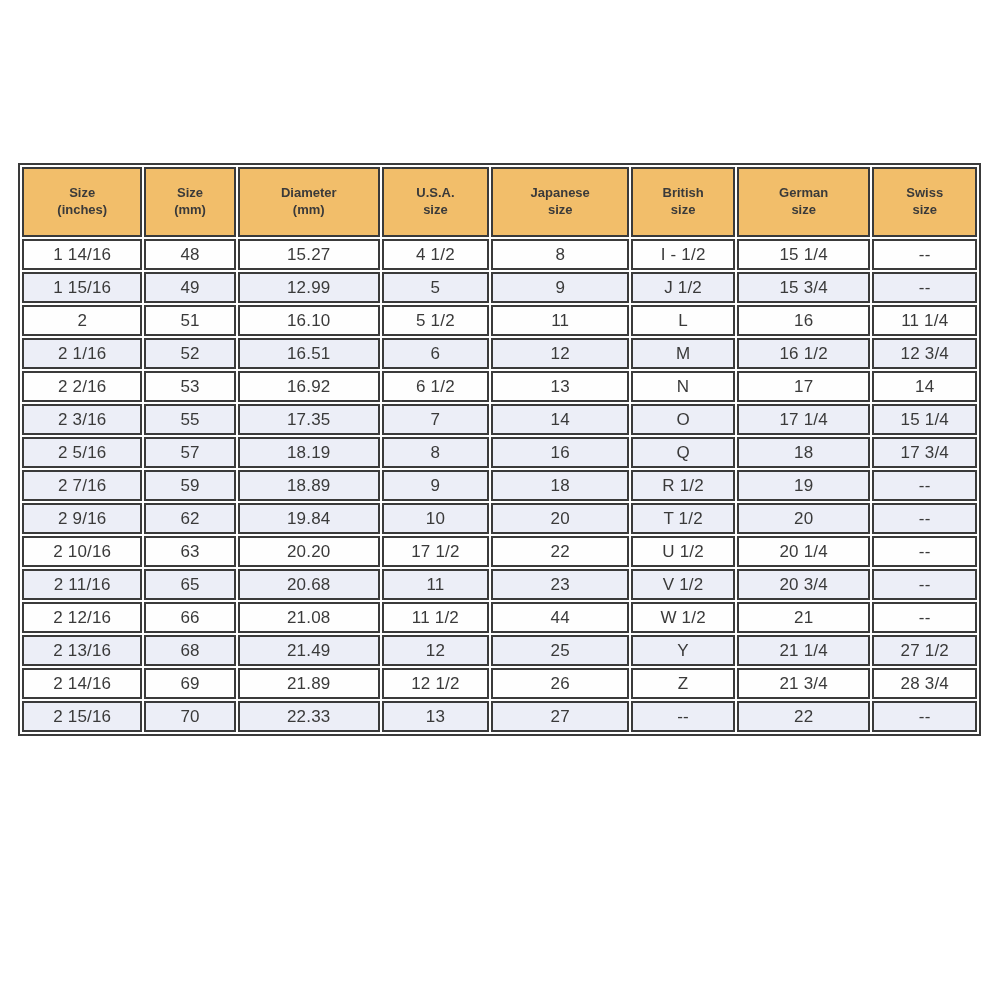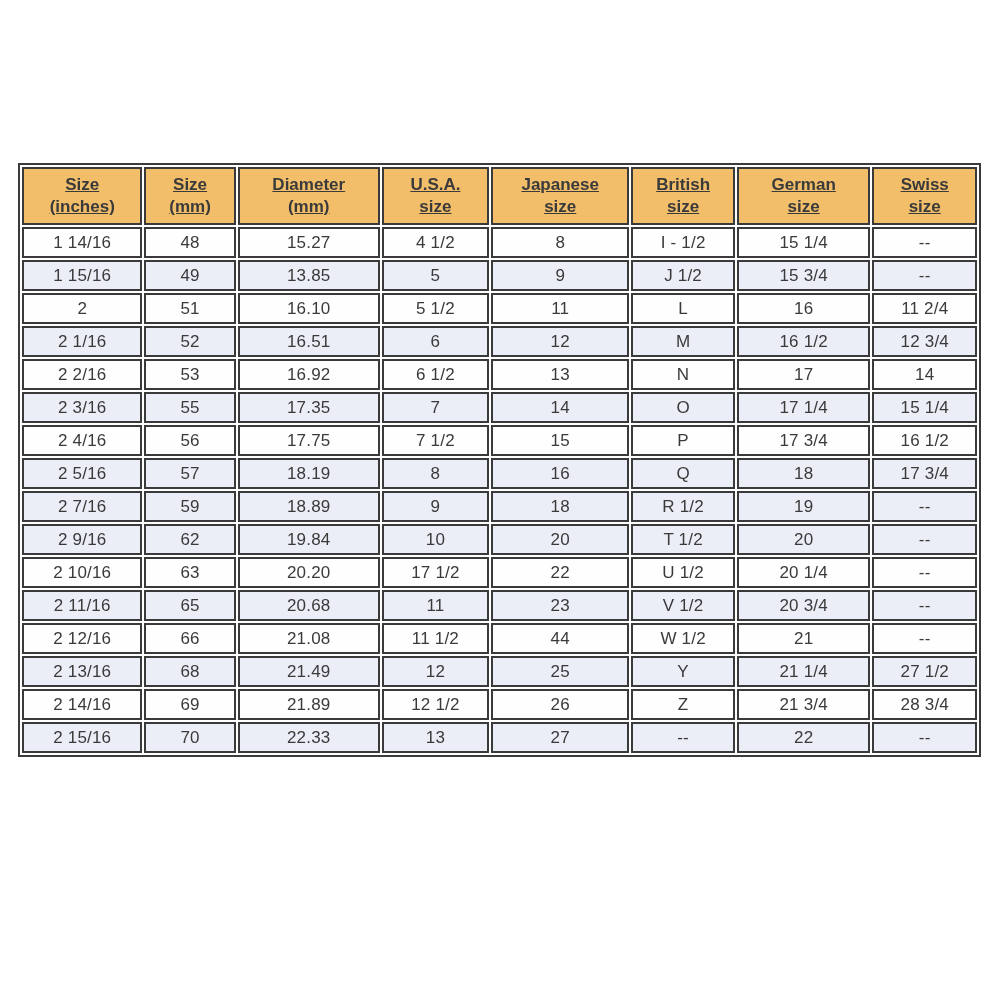--- a/index.html
+++ b/index.html
@@ -29,29 +29,28 @@
     border-collapse:separate;
     border-spacing:2px;
     background:#ffffff;
     border:2px solid var(--border);
     table-layout:fixed;
   }
   table.ring-table th{
     background:var(--header-bg);
     border:2px solid var(--border);
     color:var(--text);
-    font-size:17px;
+    font-size:13px;
     font-weight:bold;
     text-align:center;
     vertical-align:middle;
-    padding:5px 2px;
+    padding:11px 2px;
     line-height:1.3;
     white-space:pre-line;
     height:44px;
-    text-decoration:underline;
   }
   table.ring-table td{
     border:2px solid var(--border);
     color:var(--text);
     font-size:17px;
     font-weight:400;
     text-align:center;
     vertical-align:middle;
     padding:0 2px;
     height:27px;
@@ -106,36 +105,36 @@
           <td>15.27</td>
           <td>4 1/2</td>
           <td>8</td>
           <td>I - 1/2</td>
           <td>15 1/4</td>
           <td>--</td>
         </tr>
         <tr class="alt">
           <td>1 15/16</td>
           <td>49</td>
-          <td>13.85</td>
+          <td>12.99</td>
           <td>5</td>
           <td>9</td>
           <td>J 1/2</td>
           <td>15 3/4</td>
           <td>--</td>
         </tr>
         <tr>
           <td>2</td>
           <td>51</td>
           <td>16.10</td>
           <td>5 1/2</td>
           <td>11</td>
           <td>L</td>
           <td>16</td>
-          <td>11 2/4</td>
+          <td>11 1/4</td>
         </tr>
         <tr class="alt">
           <td>2 1/16</td>
           <td>52</td>
           <td>16.51</td>
           <td>6</td>
           <td>12</td>
           <td>M</td>
           <td>16 1/2</td>
           <td>12 3/4</td>
@@ -153,30 +152,20 @@
         <tr class="alt">
           <td>2 3/16</td>
           <td>55</td>
           <td>17.35</td>
           <td>7</td>
           <td>14</td>
           <td>O</td>
           <td>17 1/4</td>
           <td>15 1/4</td>
         </tr>
-        <tr>
-          <td>2 4/16</td>
-          <td>56</td>
-          <td>17.75</td>
-          <td>7 1/2</td>
-          <td>15</td>
-          <td>P</td>
-          <td>17 3/4</td>
-          <td>16 1/2</td>
-        </tr>
         <tr class="alt">
           <td>2 5/16</td>
           <td>57</td>
           <td>18.19</td>
           <td>8</td>
           <td>16</td>
           <td>Q</td>
           <td>18</td>
           <td>17 3/4</td>
         </tr>

